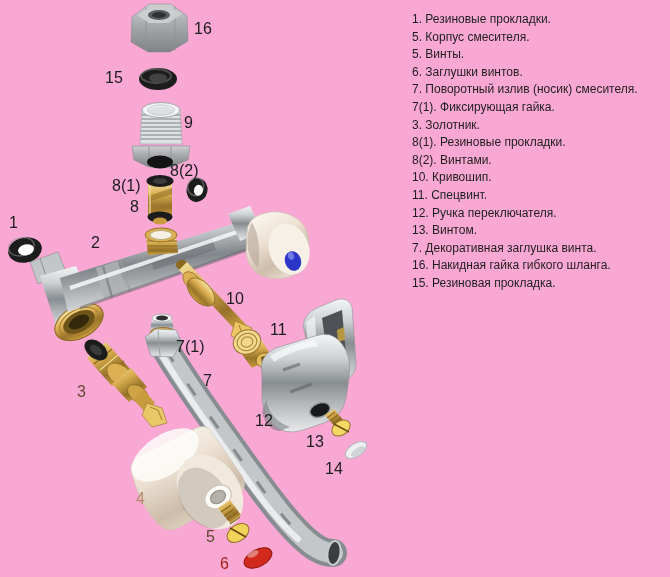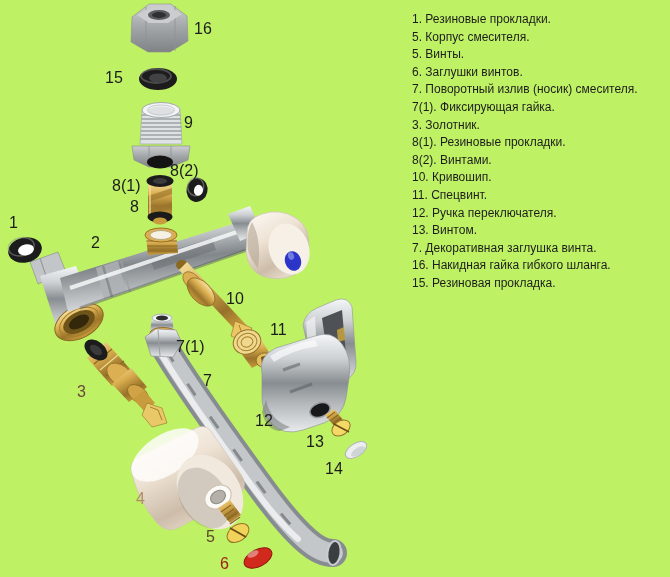--- a/index.html
+++ b/index.html
@@ -1,16 +1,16 @@
 <!DOCTYPE html>
 <html><head>
 <meta charset="utf-8">
 <style>
   html,body{margin:0;padding:0;background:#ffffff;}
-  .stage{position:relative;width:670px;height:577px;background:#bef264;overflow:hidden;
+  .stage{position:relative;width:670px;height:577px;background:#f9a8d4;overflow:hidden;
          font-family:"Liberation Sans", sans-serif;}
   .stage svg{position:absolute;left:0;top:0;}
   .plabel{font-family:"Liberation Sans", sans-serif;font-size:16px;}
   .legend{position:absolute;left:412px;top:11px;width:272px;
           font-size:12px;line-height:17.6px;color:#1d1d1d;}
   .legend .legend-line{white-space:nowrap;}
 </style>
 </head>
 <body>
 

